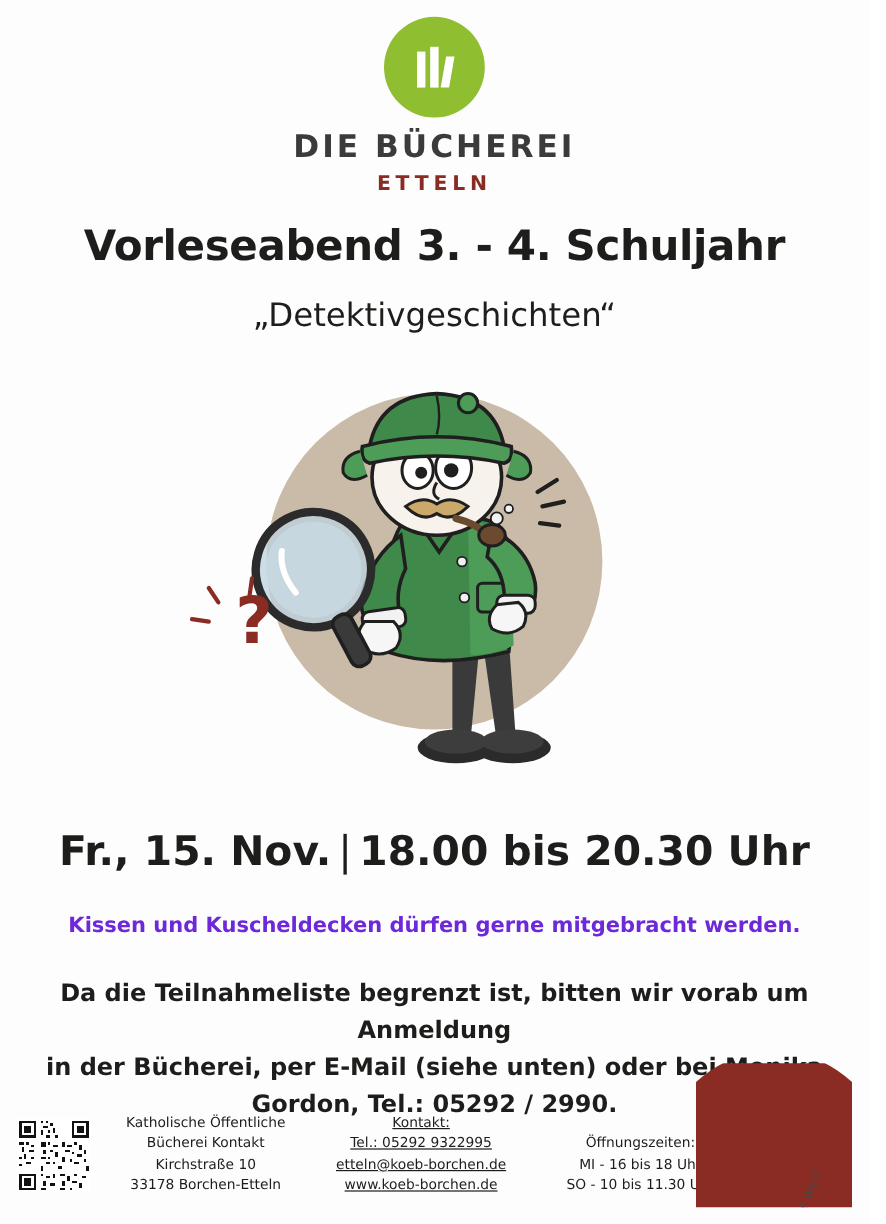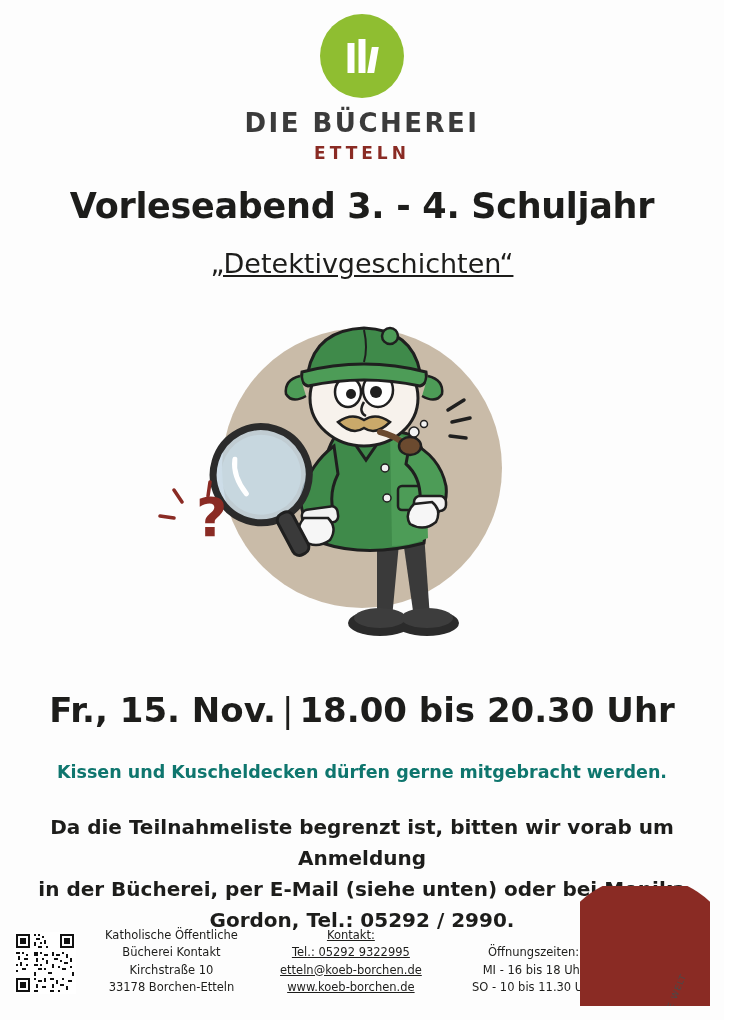--- a/index.html
+++ b/index.html
@@ -97,21 +97,20 @@
     letter-spacing: -0.3px;
   }
   .subheadline {
     position: absolute;
     top: 248px;
     left: 0;
     width: 724px;
     text-align: center;
     font-size: 27px;
     color: #1d1d1b;
-    text-decoration: underline;
   }
 
   
   .illus {
     position: absolute;
     top: 318px;
     left: 0;
     width: 724px;
     height: 360px;
   }
@@ -133,21 +132,21 @@
     padding: 0 6px;
   }
   .note1 {
     position: absolute;
     top: 762px;
     left: 0;
     width: 724px;
     text-align: center;
     font-size: 17.5px;
     font-weight: bold;
-    color: #0f766e;
+    color: #6d28d9;
   }
   .note2 {
     position: absolute;
     top: 812px;
     left: 0;
     width: 724px;
     text-align: center;
     font-size: 20px;
     font-weight: bold;
     color: #1d1d1b;

